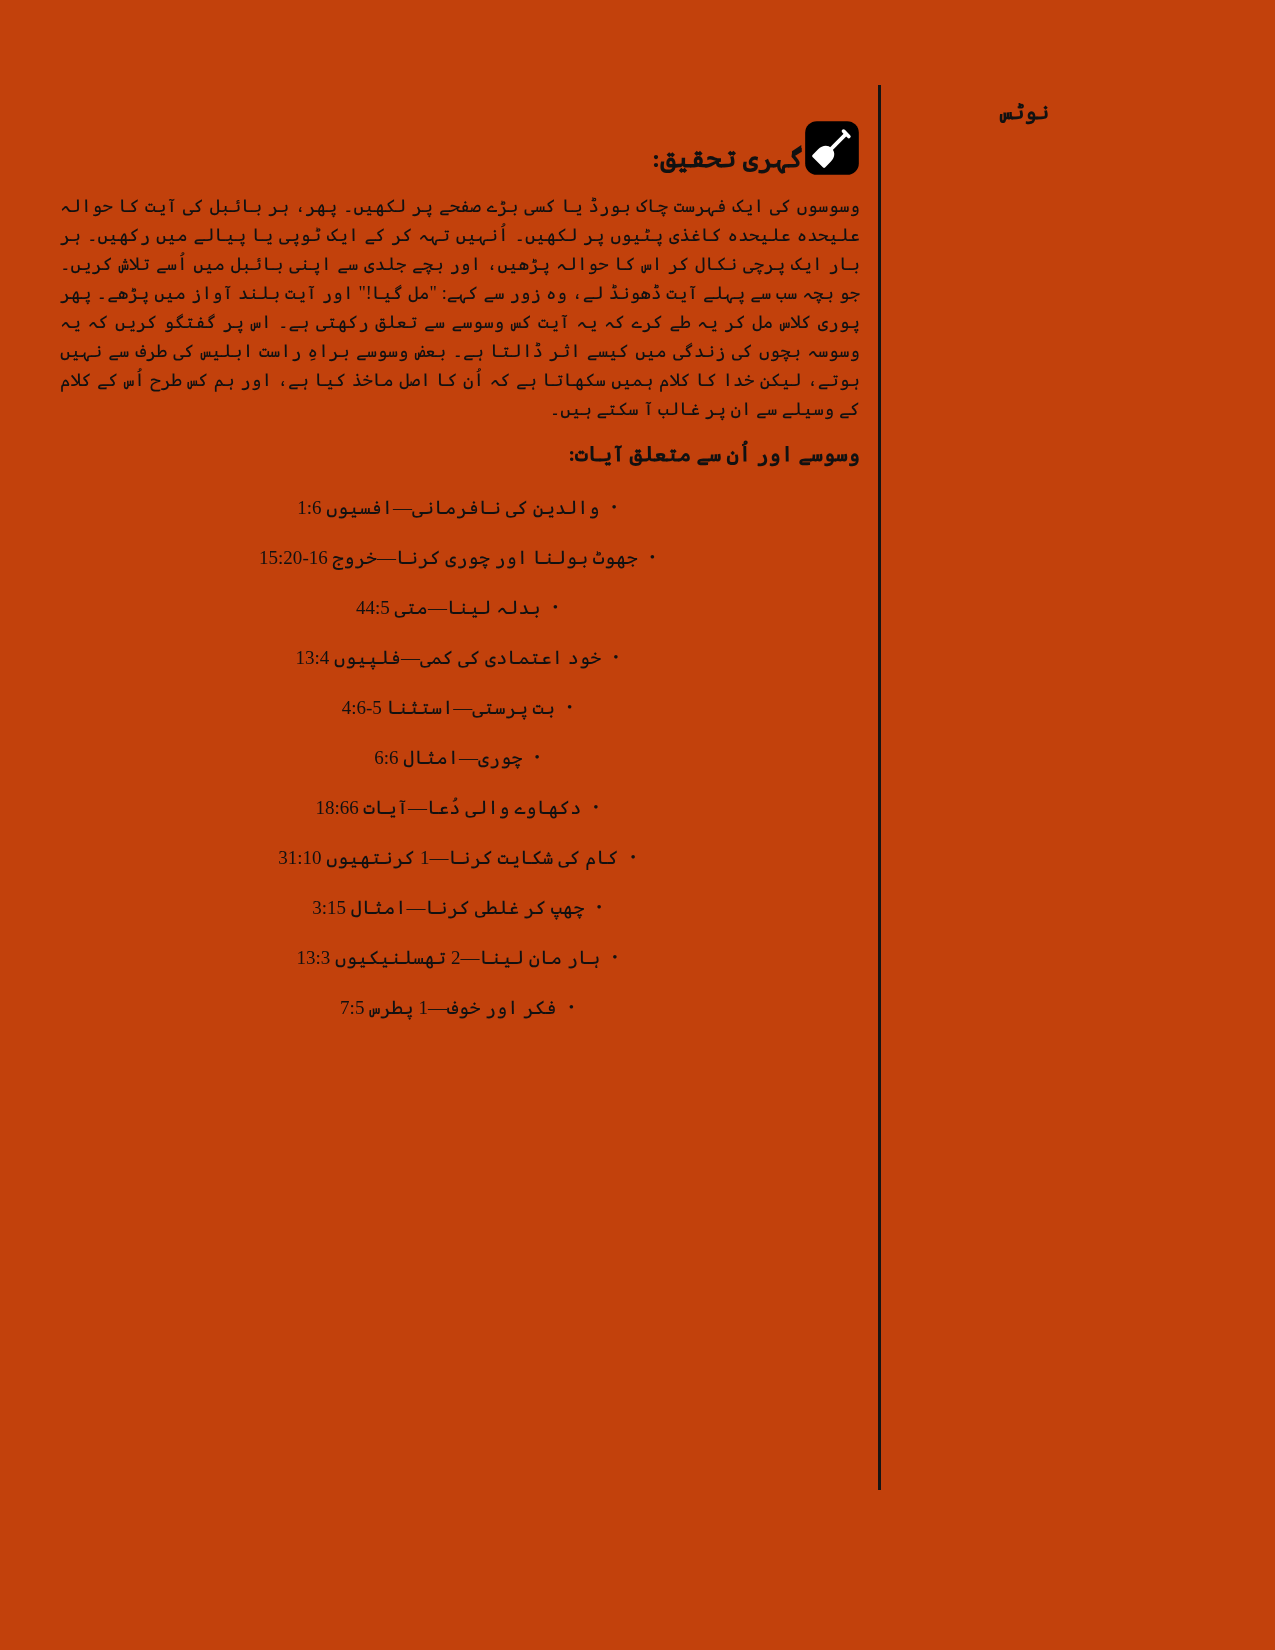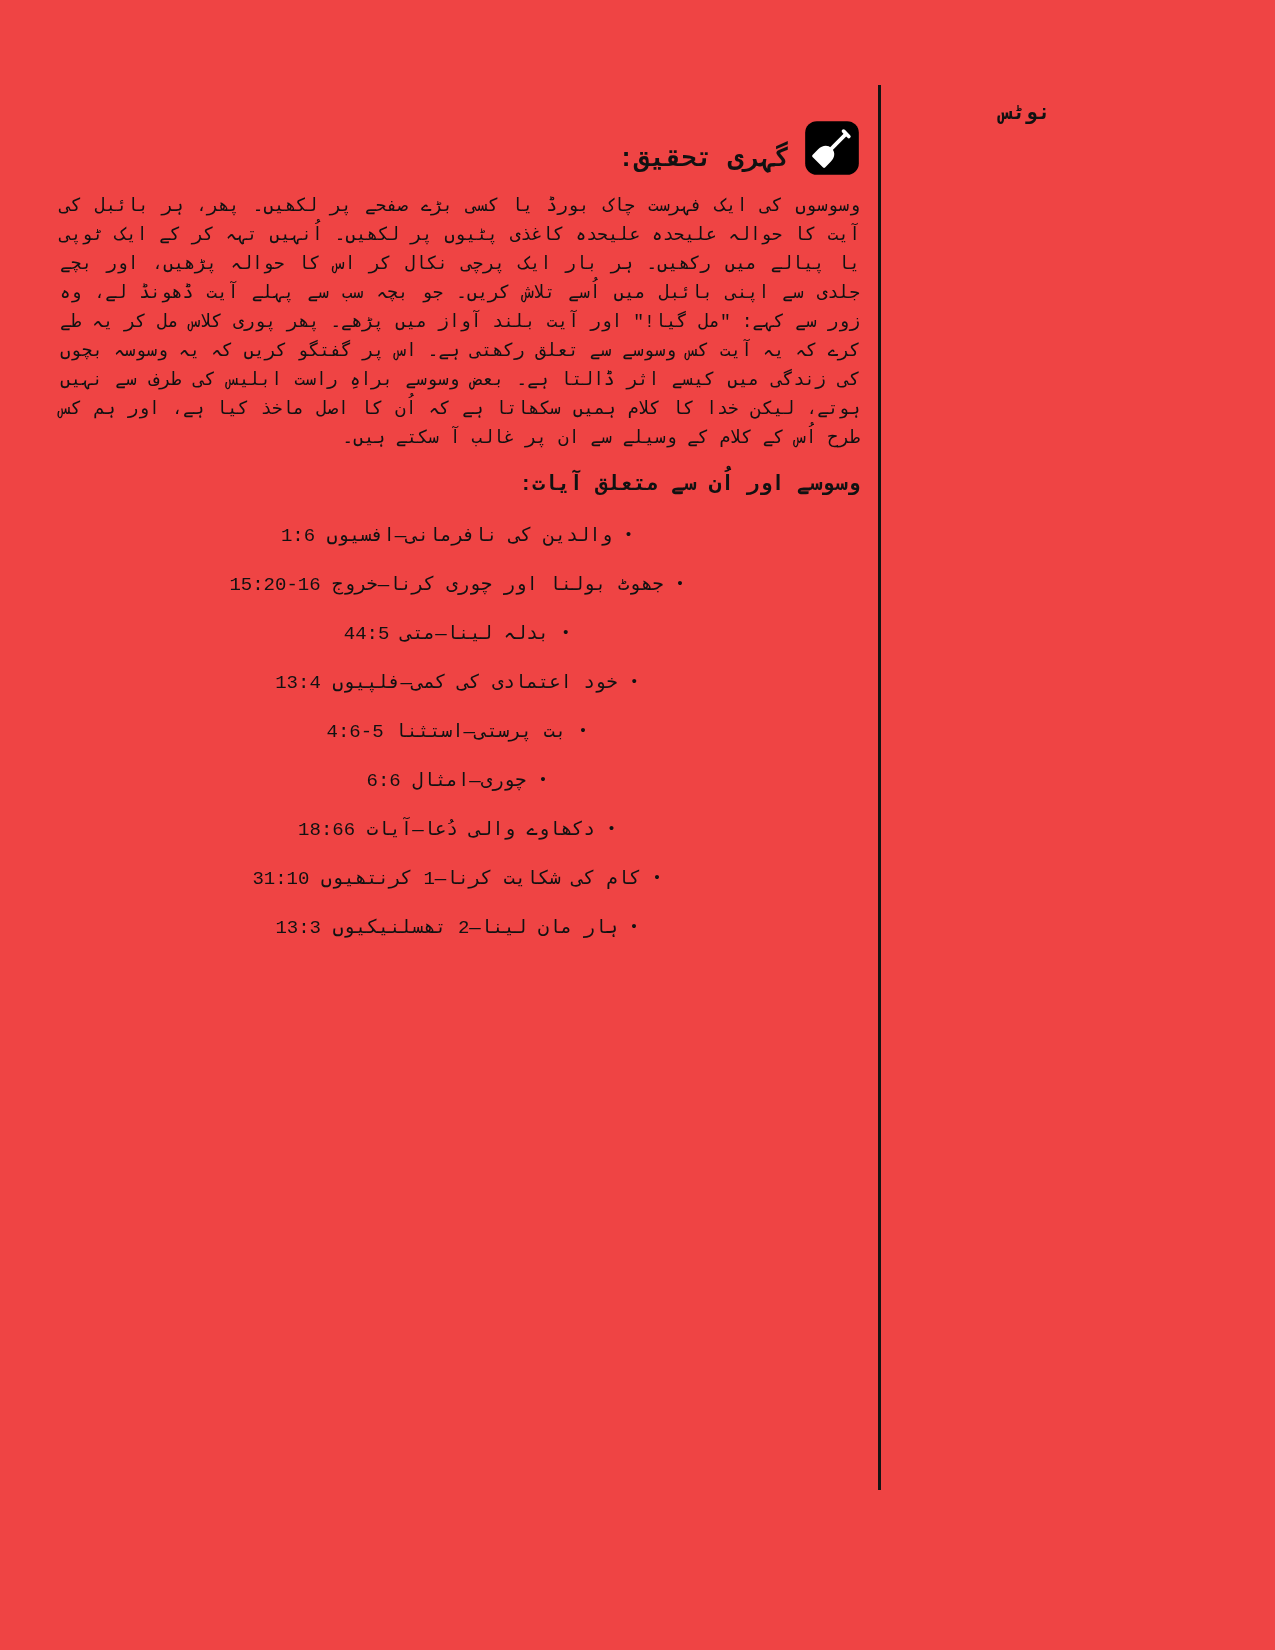--- a/index.html
+++ b/index.html
@@ -4,22 +4,22 @@
 <style>
   html, body {
     margin: 0;
     padding: 0;
     background: #ffffff;
   }
   .page {
     position: relative;
     width: 1275px;
     height: 1650px;
-    background: #ef4444;
-    font-family: Liberation Mono, monospace;
+    background: #c2410c;
+    font-family: Liberation Serif, serif;
     color: #111111;
     overflow: hidden;
   }
   .vrule {
     position: absolute;
     left: 878px;
     top: 85px;
     width: 3px;
     height: 1405px;
     background: #141414;
@@ -37,21 +37,20 @@
   .content {
     position: absolute;
     left: 60px;
     top: 112px;
     width: 800px;
     direction: rtl;
   }
   .header-row {
     display: flex;           
     align-items: flex-end;
-    gap: 14px;
     min-height: 64px;
   }
   .dig-icon {
     width: 56px;
     height: 56px;
     flex: 0 0 auto;
   }
   .dig-title {
     font-size: 26px;
     font-weight: 700;
@@ -125,17 +124,19 @@
 
     <ul class="verse-list">
         <li><span class="bullet">•</span><span class="li-text">والدین کی نافرمانی—افسیوں 1:6</span></li>
         <li><span class="bullet">•</span><span class="li-text">جھوٹ بولنا اور چوری کرنا—خروج 16-15:20</span></li>
         <li><span class="bullet">•</span><span class="li-text">بدلہ لینا—متی 44:5</span></li>
         <li><span class="bullet">•</span><span class="li-text">خود اعتمادی کی کمی—فلپیوں 13:4</span></li>
         <li><span class="bullet">•</span><span class="li-text">بت پرستی—استثنا 5-4:6</span></li>
         <li><span class="bullet">•</span><span class="li-text">چوری—امثال 6:6</span></li>
         <li><span class="bullet">•</span><span class="li-text">دکھاوے والی دُعا—آیات 18:66</span></li>
         <li><span class="bullet">•</span><span class="li-text">کام کی شکایت کرنا—1 کرنتھیوں 31:10</span></li>
+        <li><span class="bullet">•</span><span class="li-text">چھپ کر غلطی کرنا—امثال 3:15</span></li>
         <li><span class="bullet">•</span><span class="li-text">ہار مان لینا—2 تھسلنیکیوں 13:3</span></li>
+        <li><span class="bullet">•</span><span class="li-text">فکر اور خوف—1 پطرس 7:5</span></li>
       </ul>
 
   </div>
 </div>
 
 </body></html>

